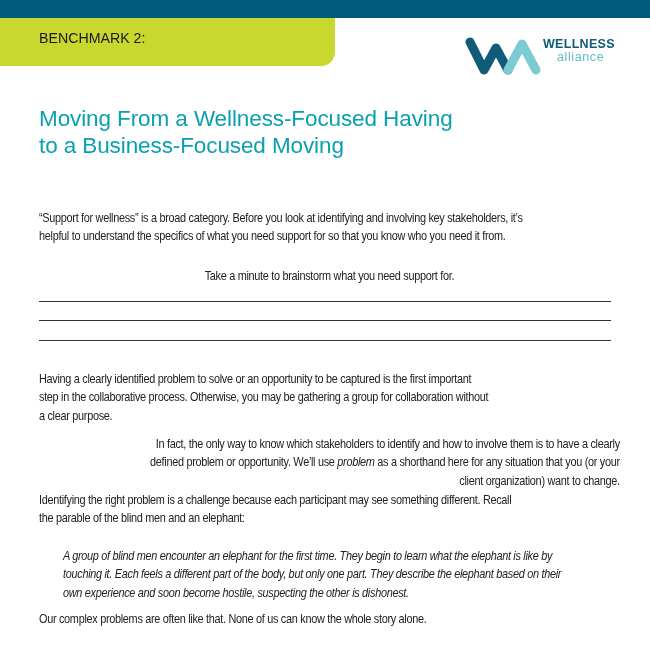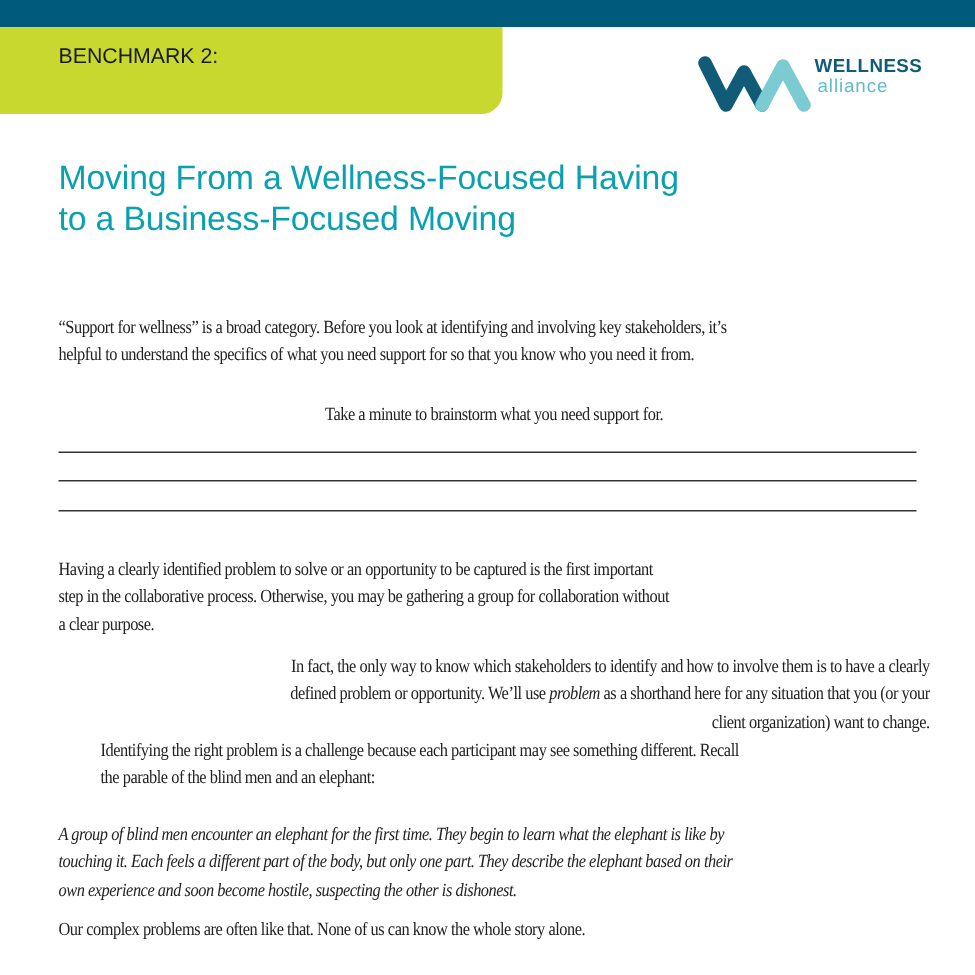--- a/index.html
+++ b/index.html
@@ -1,32 +1,32 @@
 <!DOCTYPE html>
 <html><head>
   <meta charset="utf-8">
   <style>
     html, body { margin:0; padding:0; }
     body { width:650px; height:650px; background:#ffffff; position:relative; overflow:hidden; font-family:"Liberation Sans", sans-serif; }
     .topbar { position:absolute; left:0; top:0; width:650px; height:18px; background:#005a7a; }
-    .tab { position:absolute; left:0; top:18px; width:335px; height:58px; background:#c8d82f; border-bottom-right-radius:14px; }
+    .tab { position:absolute; left:0; top:18px; width:335px; height:48px; background:#c8d82f; border-bottom-right-radius:14px; }
     .tab-text { position:absolute; left:39px; top:12px; font-size:14.2px; line-height:17px; color:#1a1a1a; }
     .logo { position:absolute; left:464px; top:36px; width:160px; height:40px; }
     .logo-text { position:absolute; left:79px; top:2px; }
     .logo-w { font-size:12.5px; font-weight:bold; color:#0f5b78; letter-spacing:0.3px; line-height:13px; }
-    .logo-a { font-size:12.5px; color:#5fbcc8; line-height:13px; letter-spacing:0.6px; margin-left:2px;}
+    .logo-a { font-size:12.5px; color:#5fbcc8; line-height:13px; letter-spacing:0.6px; margin-left:14px;}
     h1 { position:absolute; left:39px; top:106px; margin:0; font-size:22.5px; line-height:26.5px; font-weight:normal; color:#0aa0b0; width:580px; letter-spacing:-0.1px; }
-    .body { position:absolute; left:39px; width:580px; font-size:12.4px; line-height:18.3px; color:#222; letter-spacing:-0.35px; font-family:Liberation Serif, serif; transform-origin:left top; }
+    .body { position:absolute; left:39px; width:580px; font-size:12.4px; line-height:18.3px; color:#222; letter-spacing:-0.35px; font-family:Liberation Sans, sans-serif; transform-origin:left top; }
     .p1 { top:209px; }
     .prompt { top:267px;text-align:center; }
     .line { position:absolute; left:39px; width:572px; height:0; border-top:1px solid #333; }
     .p2 { top:370px; }
     .p3 { top:435px;text-align:right; }
-    .p4 { top:491px;margin-left:28px; }
-    .p5 { top:547px; font-style:italic; }
+    .p4 { top:491px; }
+    .p5 { top:547px; font-style:italic;margin-left:24px; }
     .p6 { top:610px; }
     .narrow { display:inline-block; transform:scaleX(0.88); transform-origin:left top; width:660px; }
   </style>
 </head>
 <body>
 
 <div class="topbar"></div>
 
 <div class="tab">
   <div class="tab-text">

